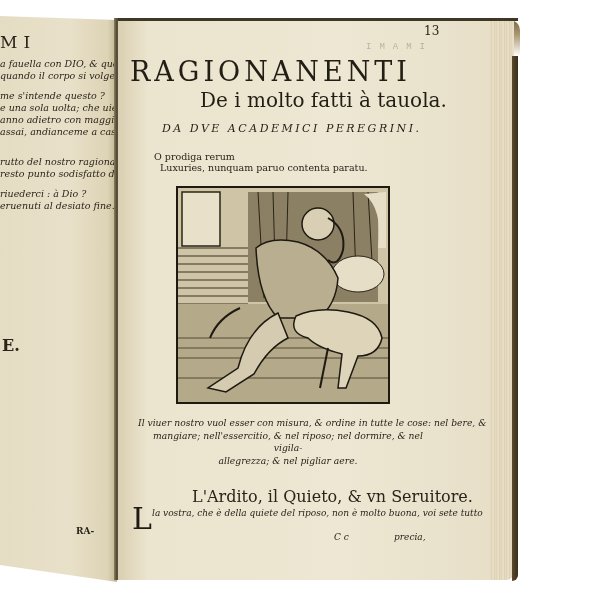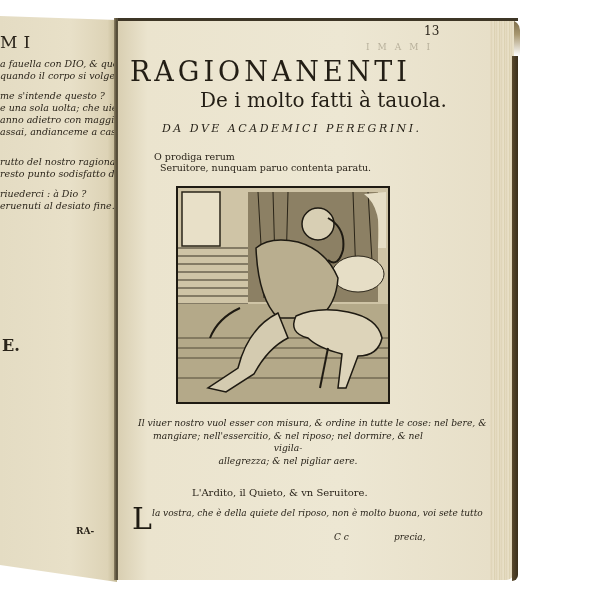--- a/index.html
+++ b/index.html
@@ -37,34 +37,34 @@
       position: absolute; left: 490px; top: 20px; width: 30px; height: 36px;
       background: linear-gradient(180deg, #7a6a48, #a89770 40%, transparent);
       border-top-right-radius: 10px;
     }
     .top-shadow { position: absolute; left: 118px; top: 18px; width: 400px; height: 3px; background: #3e3626; }
     .lp-line { position: absolute; left: 0; white-space: nowrap; font-style: italic; font-size: 9.5px; color: #2a241a; }
     .lp-head { position: absolute; left: 0; top: 18px; font-size: 17px; letter-spacing: 6px; color: #2a241a; }
     .lp-e { position: absolute; left: 2px; top: 322px; font-size: 16px; font-weight: bold; color: #2a241a; }
     .lp-ra { position: absolute; left: 76px; top: 512px; font-size: 9px; font-weight: bold; color: #2a241a; }
     .folio { position: absolute; left: 306px; top: 4px; font-size: 12px; color: #2a241a; }
-    .running-ghost { position: absolute; left: 248px; top: 22px; font-size: 9px; letter-spacing: 8px; color: rgba(90,80,60,0.35); }
+    .running-ghost { position: absolute; left: 248px; top: 22px; font-size: 9px; letter-spacing: 8px; color: rgba(90,80,60,0.35); font-family: Liberation Mono, monospace; }
     .title { position: absolute; left: 12px; top: 36px; font-size: 27px; letter-spacing: 4px; color: #231e15; white-space: nowrap; text-align: center; }
     .subtitle { position: absolute; left: 82px; top: 68px; font-size: 20px; color: #231e15; white-space: nowrap; }
     .authors { position: absolute; left: 44px; top: 102px; font-size: 11px; font-style: italic; letter-spacing: 2.5px; color: #231e15; white-space: nowrap; }
     .epigraph { position: absolute; left: 36px; top: 131px; font-size: 9.5px; color: #2a241a; line-height: 11px; white-space: nowrap; }
     .epigraph .l2 { padding-left: 6px; }
     .woodcut {
       position: absolute; left: 58px; top: 166px; width: 210px; height: 214px;
       border: 2px solid #1e1a12; background: #c9bea0; overflow: hidden;
     }
     .woodcut svg { width: 100%; height: 100%; display: block; }
     .motto { position: absolute; left: 20px; top: 397px; width: 300px; font-size: 9.2px; font-style: italic; line-height: 12.5px; color: #231e15; text-align: center; }
     .motto .m1 { text-align: left; white-space: nowrap; }
-    .speakers { position: absolute; left: 74px; top: 467px; font-size: 10px; color: #2a241a; white-space: nowrap; }
+    .speakers { position: absolute; left: 74px; top: 467px; font-size: 16px; color: #2a241a; white-space: nowrap; }
     .dropcap { position: absolute; left: 14px; top: 484px; font-size: 30px; line-height: 30px; color: #1e1a12; }
     .body-text { position: absolute; left: 34px; top: 487px; font-size: 9px; font-style: italic; line-height: 12px; color: #231e15; white-space: nowrap; }
     .signature { position: absolute; left: 216px; top: 512px; font-size: 9px; font-style: italic; color: #2a241a; }
     .catchword { position: absolute; left: 276px; top: 512px; font-size: 9px; font-style: italic; color: #2a241a; }
   </style>
 </head>
 <body>
 
 <div class="book">
 
@@ -91,21 +91,21 @@
   <div class="cover-edge"></div>
 
   <div class="right-page">
     <div class="running-ghost">IMAMI</div>
     <div class="folio">13</div>
     <div class="title">RAGIONANENTI</div>
     <div class="subtitle">De i molto fatti à tauola.</div>
     <div class="authors">DA DVE ACADEMICI PEREGRINI.</div>
     <div class="epigraph">
       <div>O prodiga rerum</div>
-      <div class="l2">Seruitore, nunquam paruo contenta paratu.</div>
+      <div class="l2">Luxuries, nunquam paruo contenta paratu.</div>
     </div>
 
     <div class="woodcut">
       <svg viewBox="0 0 210 214" preserveAspectRatio="none">
         <rect x="0" y="0" width="210" height="214" fill="#cfc4a6"></rect>
 
         <g stroke="#3a3224" stroke-width="1.2">
           <line x1="0" y1="60" x2="70" y2="60"></line>
             <line x1="0" y1="68" x2="70" y2="68"></line>
           <line x1="0" y1="76" x2="70" y2="76"></line>

